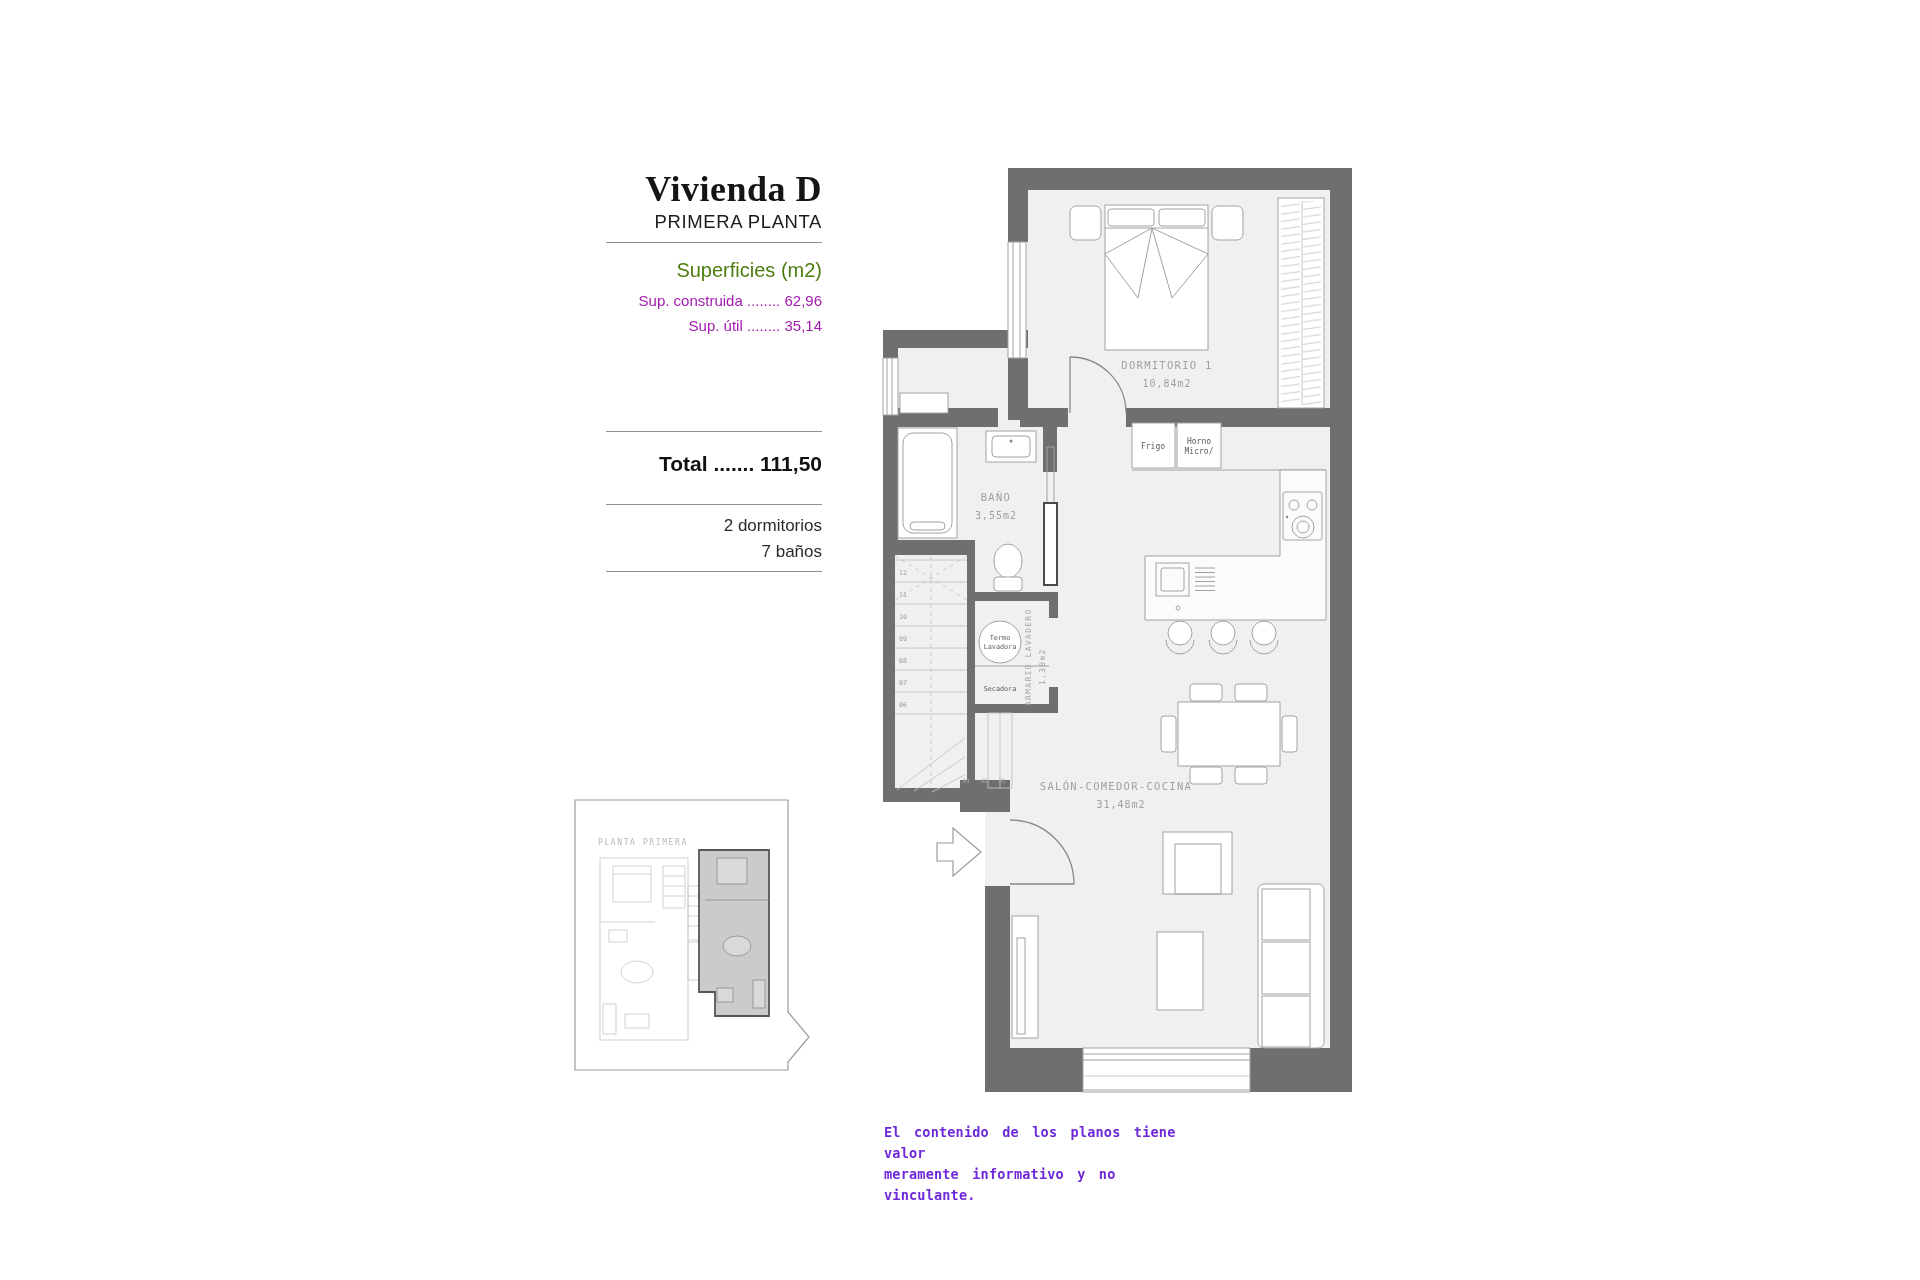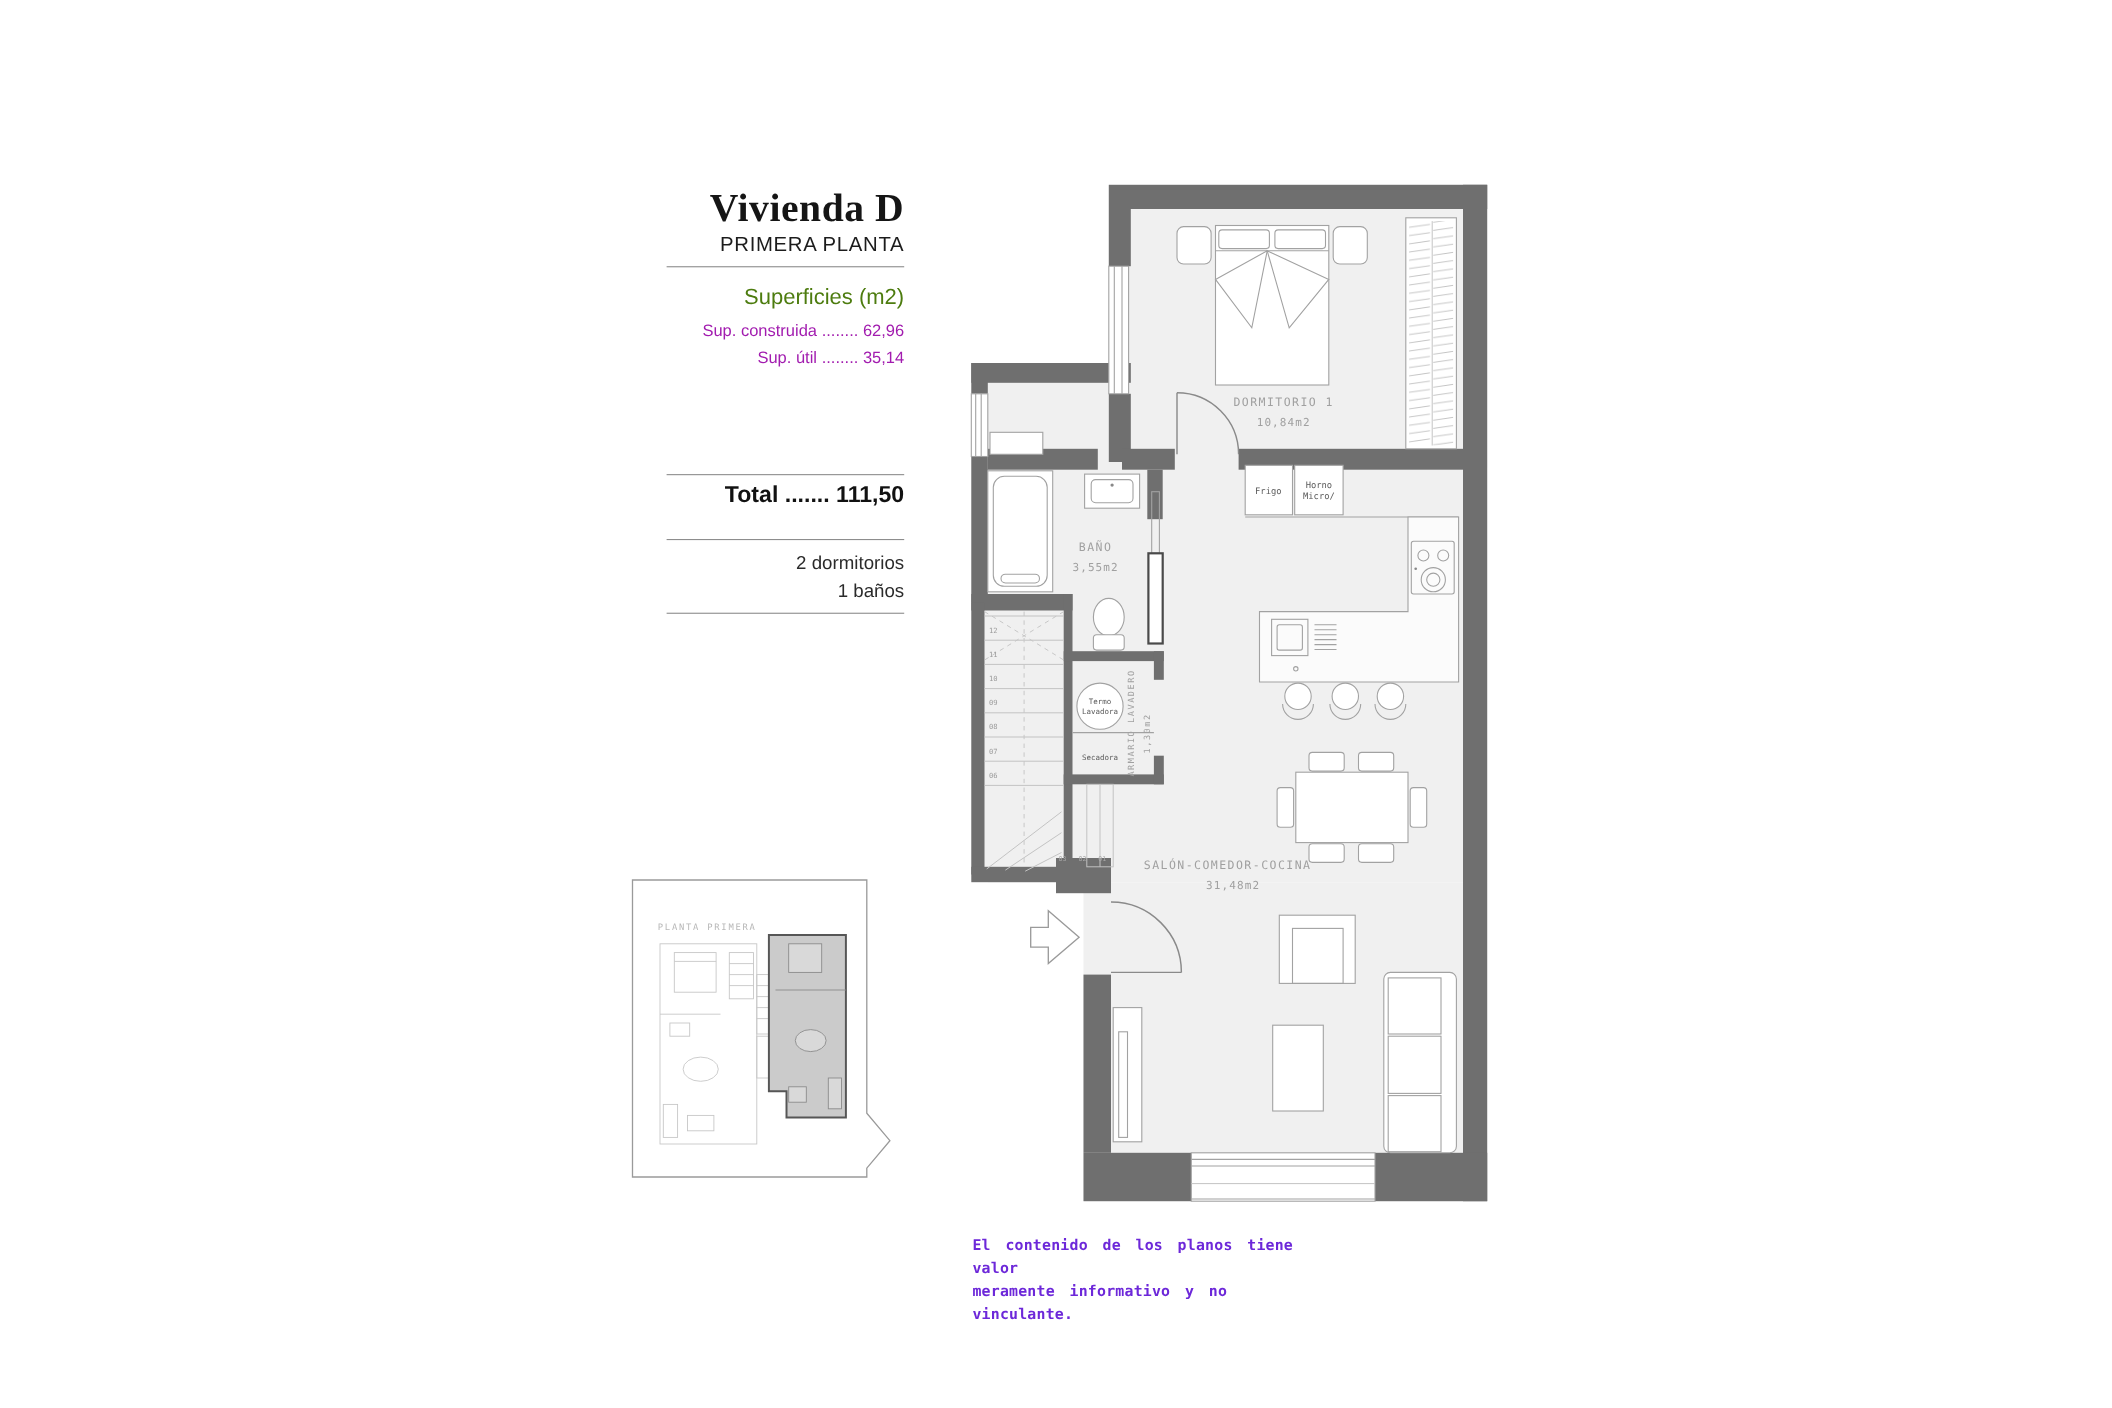--- a/index.html
+++ b/index.html
@@ -9,21 +9,21 @@
   }
   
   .info-panel{position:absolute;left:480px;top:136px;width:342px;text-align:right;color:var(--text);}
   .vp-title{font-family:"Liberation Serif",serif;font-weight:bold;font-size:36px;line-height:1.05;color:#151515;letter-spacing:.5px;margin-top:35px;}
   .vp-sub{font-weight:normal;font-size:18.5px;letter-spacing:.6px;margin-top:2px;color:#1c1c1c;}
   .rule{border:none;border-top:1.7px solid var(--rule);width:216px;margin:0 0 0 auto;}
   .rule-1{margin-top:9px;}
   .surf-head{font-size:20px;margin-top:16px;color:#4d7c0f;}
   .surf-rows{margin-top:6px;font-size:15px;line-height:1.7;color:#a21caf;}
   .rule-2{margin-top:92px;}
-  .total-line{margin-top:6px;font-size:21px;font-weight:bold;color:#111;}
+  .total-line{margin-top:20px;font-size:21px;font-weight:bold;color:#111;}
   .rule-3{margin-top:28px;}
   .features{margin-top:8px;font-size:17px;line-height:1.55;color:#2b2b2b;}
   .rule-4{margin-top:6px;}
   
   .disclaimer{
     position:absolute;left:884px;top:1122px;width:330px;
     font-family:"DejaVu Sans Mono",monospace;font-weight:bold;font-size:13.5px;
     line-height:1.55;color:#6d28d9;word-spacing:5px;letter-spacing:.2px;
   }
   
@@ -59,21 +59,21 @@
   <div class="surf-head">Superficies (m2)</div>
   <div class="surf-rows">
     <div><span>Sup. construida</span> <span>........</span> <span>62,96</span></div>
     <div><span>Sup. útil</span> <span>........</span> <span>35,14</span></div>
   </div>
   <hr class="rule rule-2">
   <div class="total-line"><span>Total</span> <span>.......</span> <span>111,50</span></div>
   <hr class="rule rule-3">
   <div class="features">
     <div>2 dormitorios</div>
-    <div>1 baños</div>
+    <div>7 baños</div>
   </div>
   <hr class="rule rule-4">
 </div>
 
 <svg style="position:absolute;left:860px;top:150px" width="512" height="962" viewBox="860 150 512 962">
   <defs>
     <pattern id="p-hang" width="42" height="7.5" patternUnits="userSpaceOnUse">
       <path d="M1,7 L40,1.5" class="pat-line"></path>
     </pattern>
   </defs>

